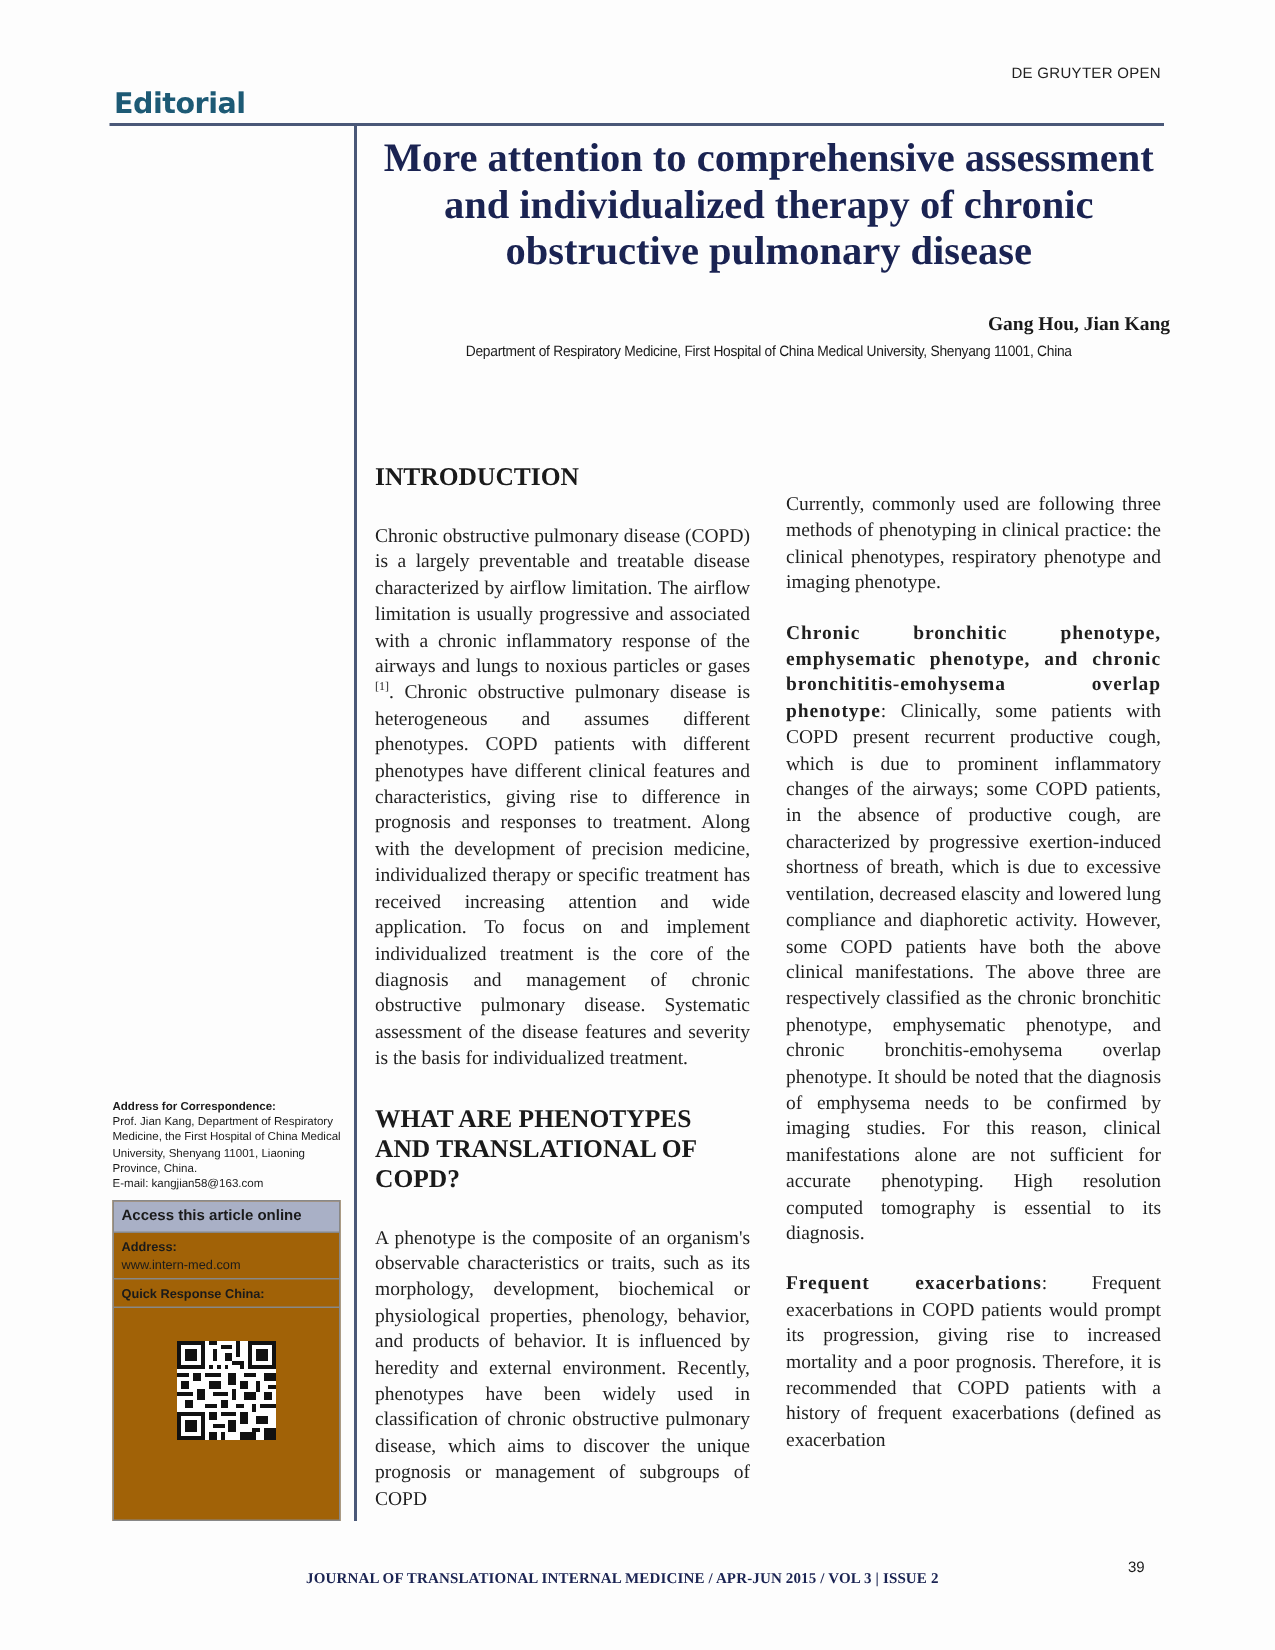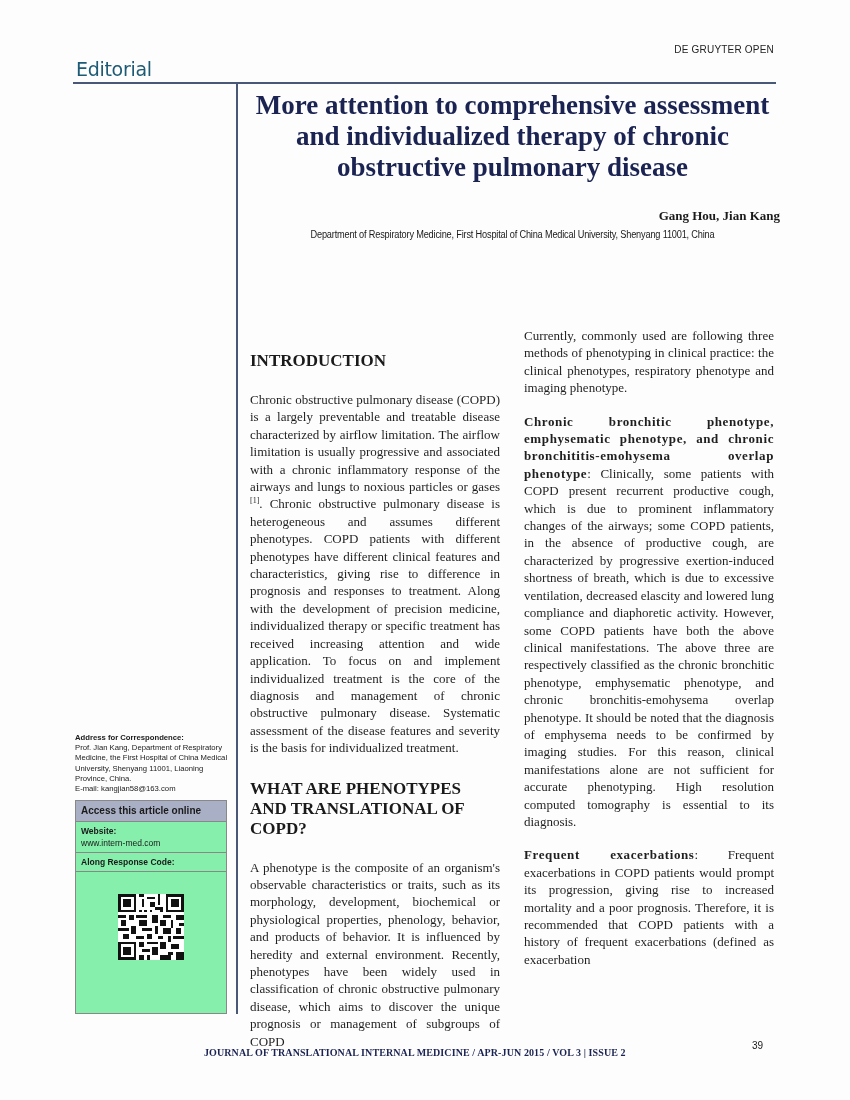--- a/index.html
+++ b/index.html
@@ -8,21 +8,21 @@
     font-family: "Liberation Serif", "DejaVu Serif", serif; color: #1a1a1a;
   }
   .publisher {
     position: absolute; right: 76px; top: 44px;
     font-family: "Liberation Sans", "DejaVu Sans", sans-serif; font-size: 10px; color: #222;
     letter-spacing: 0.2px;
   }
   .publisher b { font-weight: normal; }
   .section-label {
     position: absolute; left: 76px; top: 58px;
-    font-family: "DejaVu Sans", "Liberation Sans", sans-serif; font-weight: normal; font-size: 19px;
+    font-family: "DejaVu Sans", "Liberation Sans", sans-serif; font-weight: bold; font-size: 19px;
     color: #1d5a75; letter-spacing: -0.3px;
   }
   .top-rule {
     position: absolute; left: 73px; top: 82px; width: 703px; height: 2px; background: #4a5878;
   }
   .vert-rule {
     position: absolute; left: 236px; top: 82px; width: 2px; height: 932px; background: #4a5878;
   }
   .title {
     position: absolute; left: 245px; top: 90px; width: 535px; text-align: center;
@@ -34,41 +34,41 @@
   }
   .affiliation {
     position: absolute; left: 245px; top: 229px; width: 535px; text-align: center;
     font-family: "Liberation Sans", "DejaVu Sans", sans-serif; font-size: 10px; color: #1a1a1a;
     letter-spacing: -0.2px; transform: scaleX(0.92); transform-origin: center;
   }
   .col {
     position: absolute; top: 308px; width: 250px;
     font-size: 13px; line-height: 17.4px; text-align: justify; color: #1f1f1f;
   }
-  .col1 { left: 250px; margin-top: 43px; }
+  .col1 { left: 250px; }
   .col2 { left: 524px; top: 311px; }
   .col p { margin: 0; }
   .col h2 {
     margin: 0; font-size: 17px; line-height: 20px; font-weight: bold; color: #1a1a1a; text-align: left;
   }
   .gap-h { height: 20px; }
   .gap-p { height: 16px; }
   .col h3 {
     margin: 0; font-size: 14px; line-height: 17px; font-style: italic; font-weight: bold; color: #1a2352;
   }
   .runin { font-weight: bold; letter-spacing: 0.6px; }
   sup { font-size: 8px; line-height: 0; vertical-align: super; }
   .corr {
     position: absolute; left: 75px; top: 733px; width: 155px;
     font-family: "Liberation Sans", "DejaVu Sans", sans-serif; font-size: 7.7px; line-height: 10.2px; color: #1a1a1a;
   }
   .corr .head { font-weight: bold; }
   .access-box {
     position: absolute; left: 75px; top: 800px; width: 150px; height: 212px;
-    border: 1px solid #888; background: #86efac;
+    border: 1px solid #888; background: #a16207;
     font-family: "Liberation Sans", "DejaVu Sans", sans-serif; color: #1a1a1a;
   }
   .access-head {
     background: #a9b0c6; height: 20px; line-height: 20px; padding-left: 5px;
     font-weight: bold; font-size: 10px; border-bottom: 1px solid #888;
   }
   .access-row { padding: 3px 5px 3px 5px; border-bottom: 1px solid #888; font-size: 8.5px; line-height: 12px; }
   .access-row .lbl { font-weight: bold; }
   .qr-wrap { display: flex; justify-content: center; padding-top: 22px; }
   .qr { width: 66px; height: 66px; }
@@ -95,25 +95,25 @@
 
 <div class="corr">
   <div class="head">Address for Correspondence:</div>
   <div>Prof. Jian Kang, Department of Respiratory Medicine, the First Hospital of China Medical University, Shenyang 11001, Liaoning Province, China.</div>
   <div>E-mail: kangjian58@163.com</div>
 </div>
 
 <div class="access-box">
   <div class="access-head">Access this article online</div>
   <div class="access-row">
-    <div class="lbl">Website:</div>
+    <div class="lbl">Address:</div>
     <div>www.intern-med.com</div>
   </div>
   <div class="access-row" style="border-bottom:1px solid #888;">
-    <div class="lbl">Along Response Code:</div>
+    <div class="lbl">Quick Response China:</div>
   </div>
   <div class="qr-wrap">
     <svg class="qr" viewBox="0 0 25 25" shape-rendering="crispEdges">
       <rect width="25" height="25" fill="#fff"></rect>
       <g fill="#111">
         <rect x="0" y="0" width="7" height="7"></rect>
           <rect x="1" y="1" width="5" height="5" fill="#fff"></rect>
           <rect x="2" y="2" width="3" height="3"></rect>
         <rect x="18" y="0" width="7" height="7"></rect>
           <rect x="19" y="1" width="5" height="5" fill="#fff"></rect>

